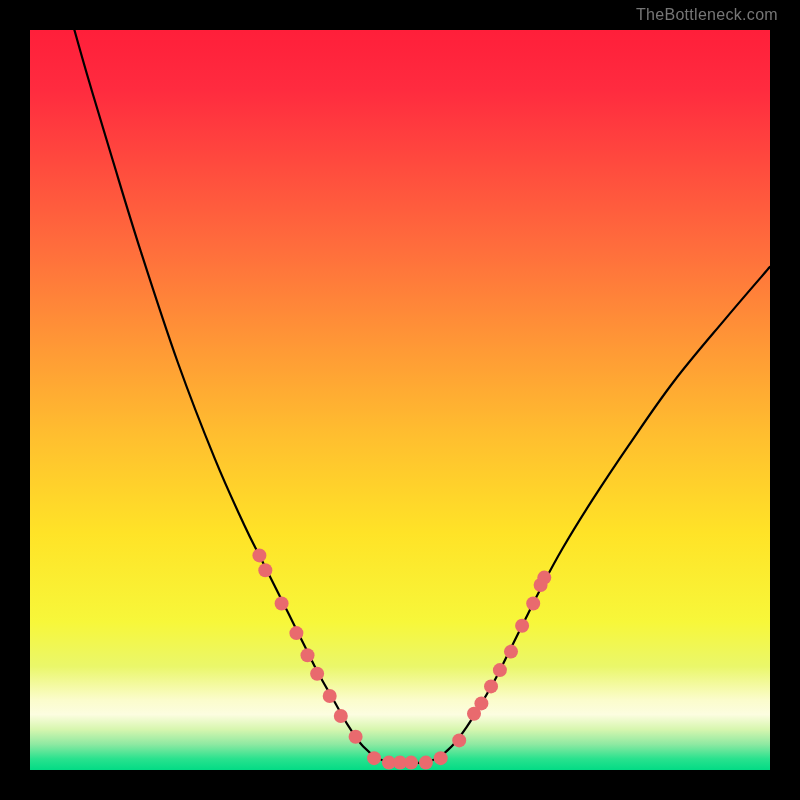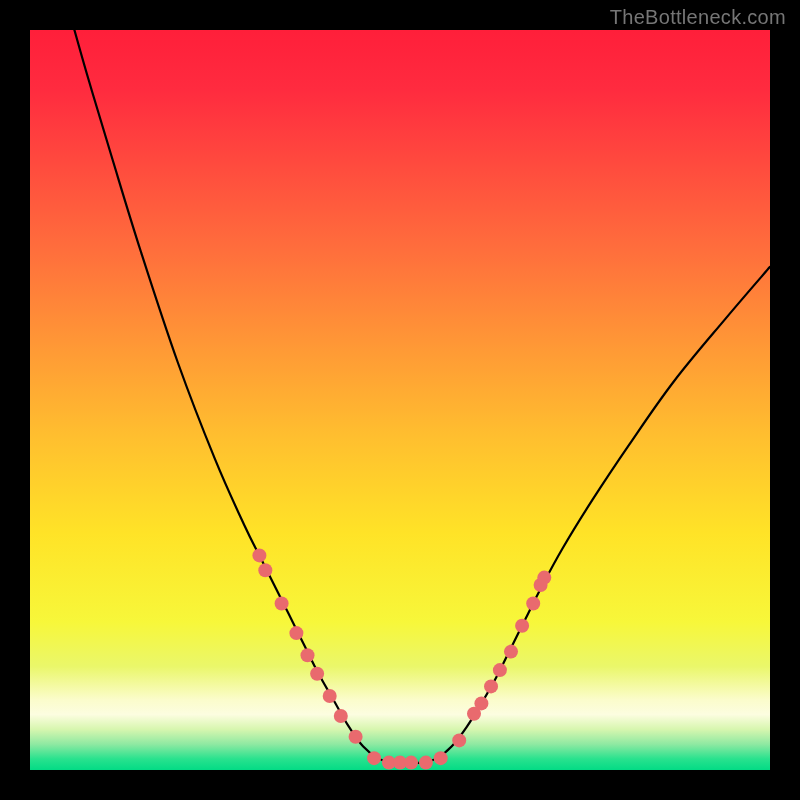--- a/index.html
+++ b/index.html
@@ -13,23 +13,23 @@
   }
   .container {
     position: relative;
     width: 800px;
     height: 800px;
     background: #000;
   }
   .watermark {
     position: absolute;
     top: 6px;
-    right: 14px;
+    right: 22px;
     color: #767676;
-    font-size: 20px;
+    font-size: 16px;
     font-weight: 500;
     letter-spacing: 0.3px;
     z-index: 30;
   }
   .plot-frame {
     position: absolute;
     background: #000;
   }
   .plot-area {
     position: absolute;

